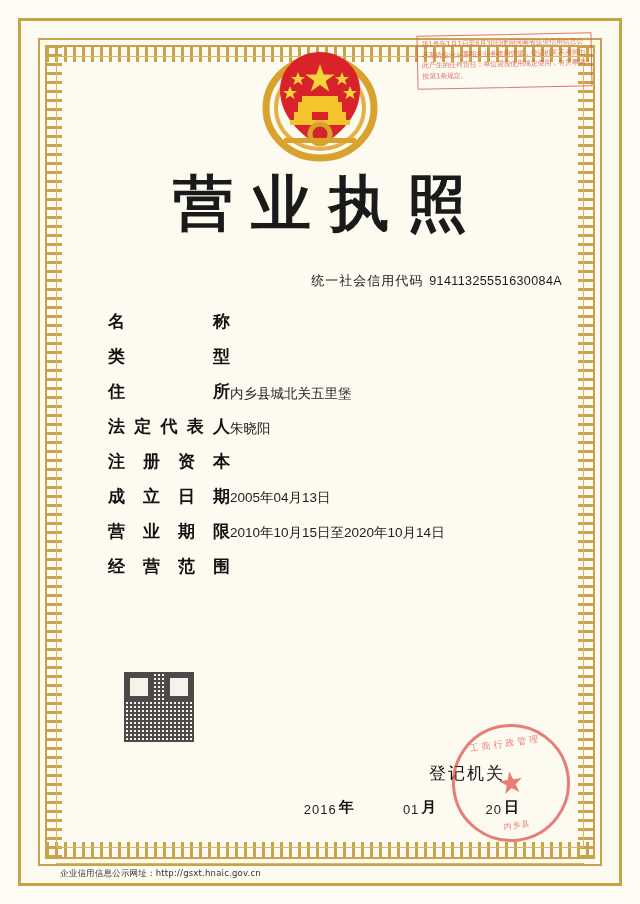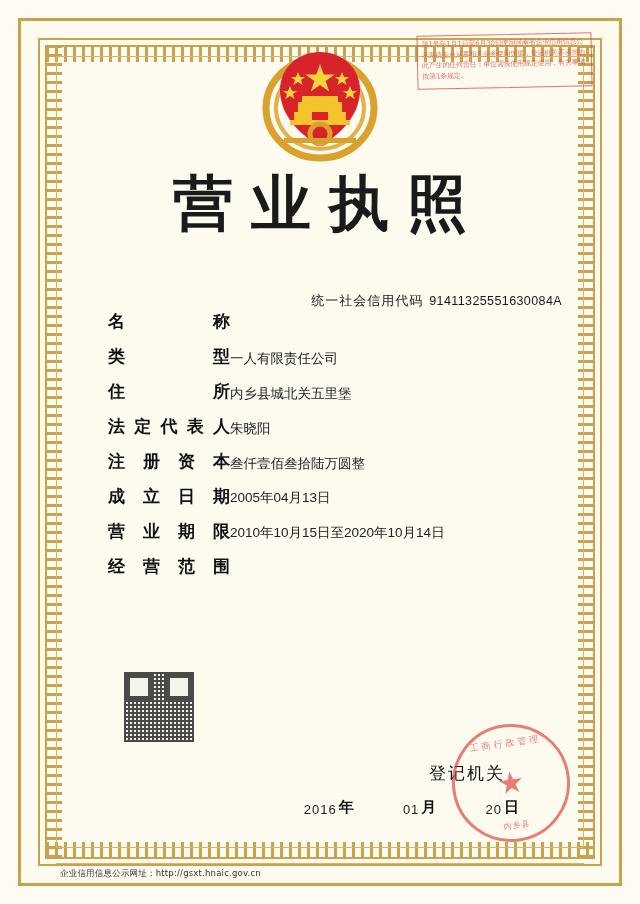--- a/index.html
+++ b/index.html
@@ -105,21 +105,20 @@
   }
 
   
   .credit-line {
     position: absolute;
     right: 78px;
     top: 272px;
     display: flex;
     align-items: baseline;
     gap: 6px;
-    margin-top: 20px;
   }
   .credit-label {
     font-family: "DejaVu Sans", sans-serif;
     font-size: 13px;
     letter-spacing: 1px;
     color: #1a1a1a;
   }
   .credit-value {
     font-family: Liberation Sans, sans-serif;
     font-size: 12.5px;
@@ -339,21 +338,20 @@
         <span>名</span>
         <span>称</span>
       </div>
     </div>
 
     <div class="row">
       <div class="label">
         <span>类</span>
         <span>型</span>
       </div>
-      <div class="value">一人有限责任公司</div>
     </div>
 
     <div class="row">
       <div class="label">
         <span>住</span>
         <span>所</span>
       </div>
       <div class="value">内乡县城北关五里堡</div>
     </div>
 
@@ -368,21 +366,20 @@
       <div class="value">朱晓阳</div>
     </div>
 
     <div class="row">
       <div class="label">
         <span>注</span>
         <span>册</span>
         <span>资</span>
         <span>本</span>
       </div>
-      <div class="value">叁仟壹佰叁拾陆万圆整</div>
     </div>
 
     <div class="row">
       <div class="label">
         <span>成</span>
         <span>立</span>
         <span>日</span>
         <span>期</span>
       </div>
       <div class="value num">2005年04月13日</div>

